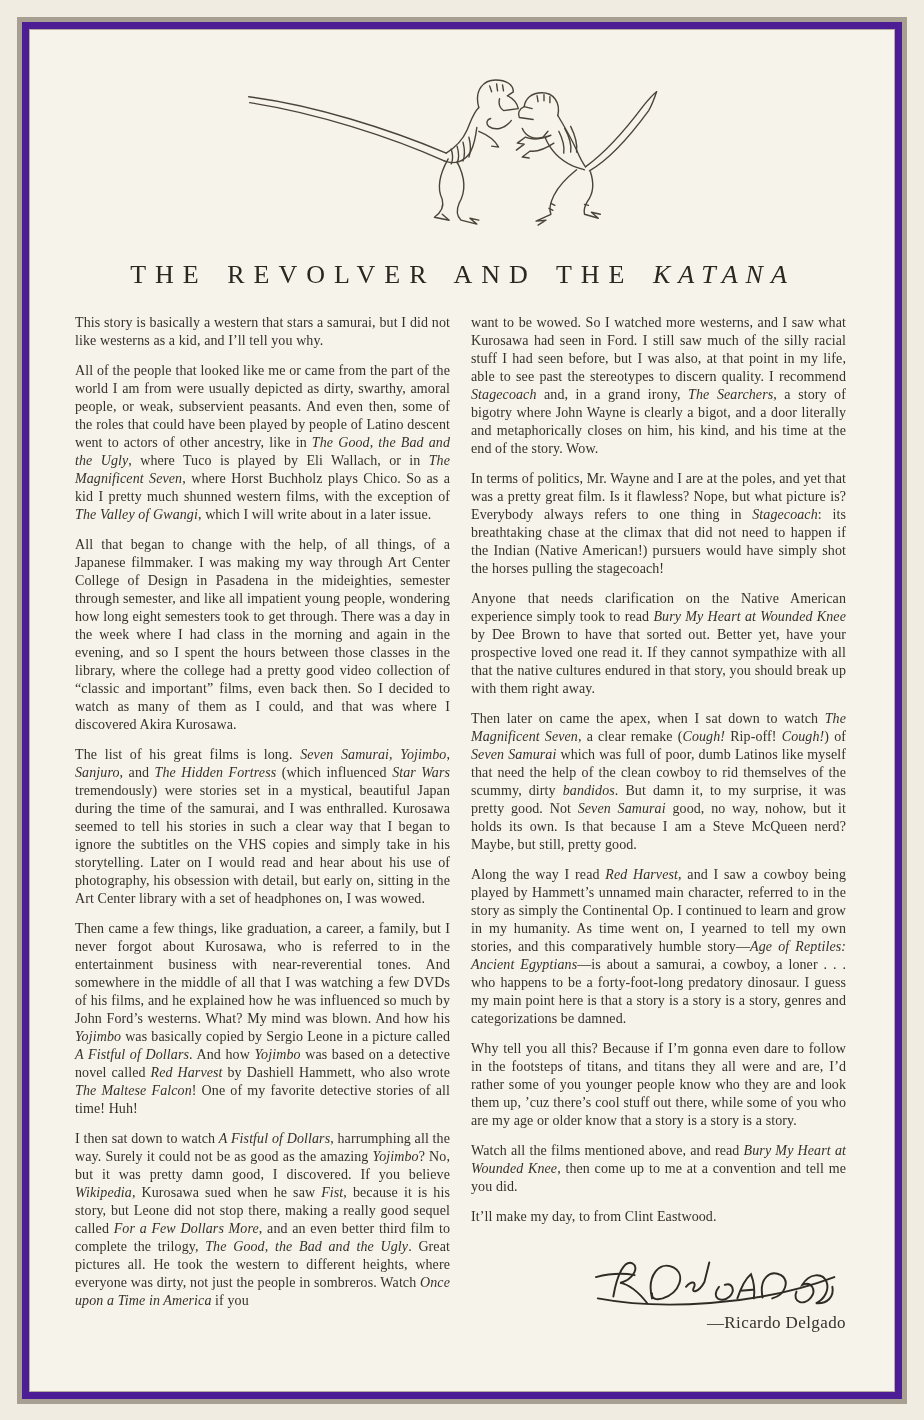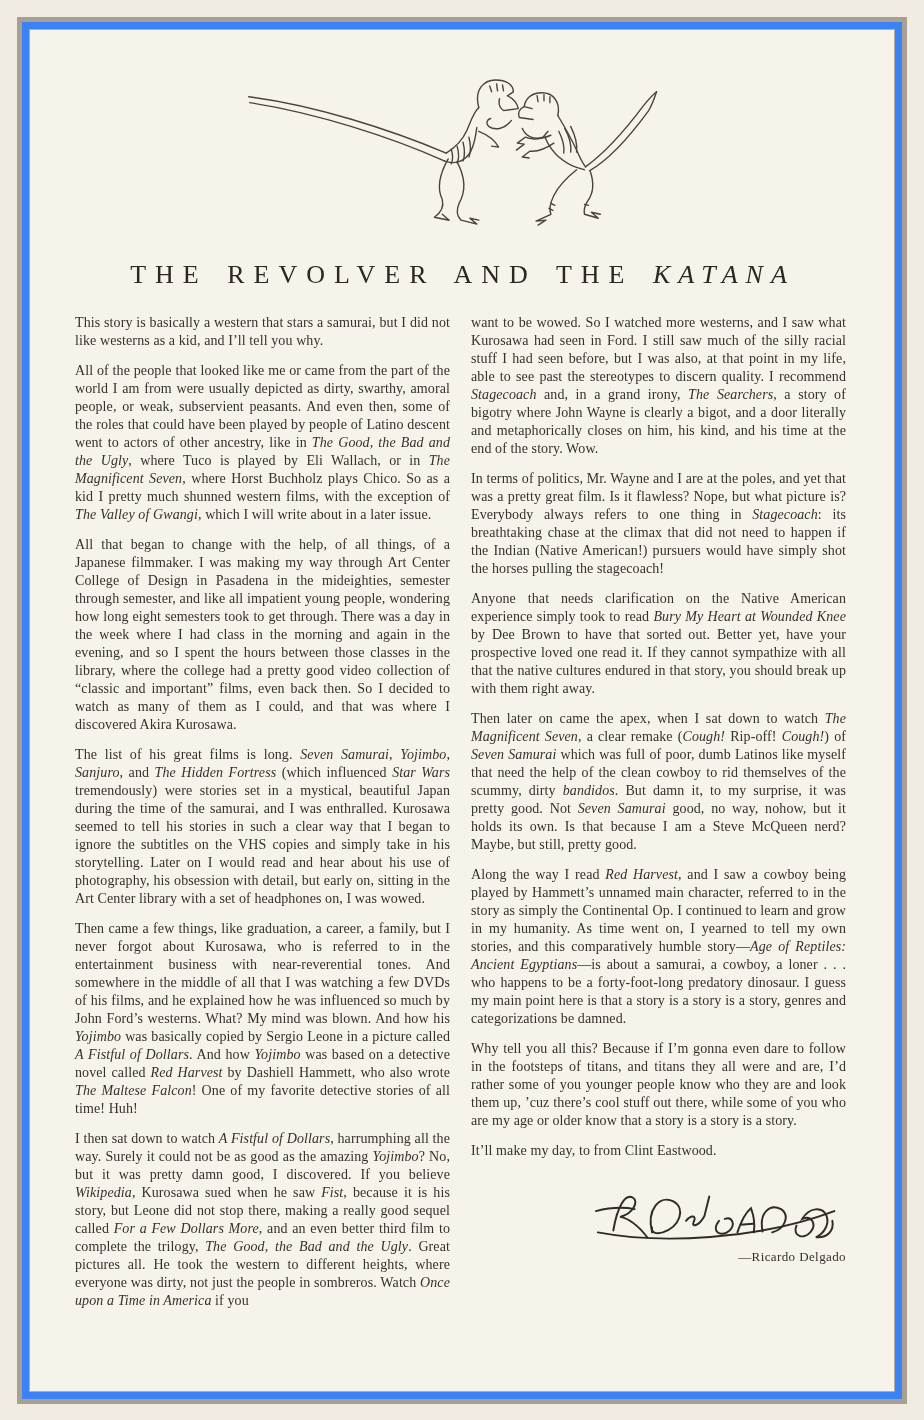--- a/index.html
+++ b/index.html
@@ -5,21 +5,21 @@
   html,body{margin:0;padding:0}
   body{
     width:924px;height:1420px;position:relative;
     background:#f0ece1;
     font-family:"Liberation Serif","DejaVu Serif",serif;
     color:#34302a;
     -webkit-font-smoothing:antialiased;
   }
   .frame{
     position:absolute;top:17px;left:17px;right:17px;bottom:16px;
-    border:5px solid #a7a092;background:#3b82f6;
+    border:5px solid #a7a092;background:#4c1d95;
   }
   .frame-inner{
     position:absolute;top:7px;left:7px;right:7px;bottom:7px;
     border:1px solid #b4ac9d;background:#f6f3ea;overflow:hidden;
   }
   .content{padding:44px 44px 0 45px}
   .illus{text-align:center;height:162px;margin-top:2px}
   .title{
     text-align:center;font-weight:400;font-size:26px;
     letter-spacing:9px;word-spacing:4px;color:#2b2822;
@@ -28,21 +28,21 @@
   .title i{letter-spacing:8px}
   .cols{display:flex;gap:21px;margin-top:24px}
   .col{
     width:375px;text-align:justify;
     font-size:14px;line-height:18px;letter-spacing:0.1px;
     color:#35312b;
   }
   .col p{margin:0 0 12px 0}
   .sig-block{margin-top:22px;display:flex;flex-direction:column;align-items:flex-end}
   .sig-svg{width:252px;height:64px;margin-right:2px}
-  .author{font-size:13px;letter-spacing:0.4px;margin-top:2px;text-align:right}
+  .author{font-size:17px;letter-spacing:0.4px;margin-top:2px;text-align:right}
 </style>
 </head>
 <body>
 
 <div class="frame">
   <div class="frame-inner">
     <div class="content">
 
       <div class="illus">
         <svg viewBox="0 0 440 162" width="436" height="160">
@@ -91,20 +91,21 @@
             <p><span>I then sat down to watch </span><i>A Fistful of Dollars</i><span>, harrumphing all the way. Surely it could not be as good as the amazing </span><i>Yojimbo</i><span>? No, but it was pretty damn good, I discovered. If you believe </span><i>Wikipedia</i><span>, Kurosawa sued when he saw </span><i>Fist</i><span>, because it is his story, but Leone did not stop there, making a really good sequel called </span><i>For a Few Dollars More</i><span>, and an even better third film to complete the trilogy, </span><i>The Good, the Bad and the Ugly</i><span>. Great pictures all. He took the western to different heights, where everyone was dirty, not just the people in sombreros. Watch </span><i>Once upon a Time in America</i><span> if you</span></p>
           </div>
         <div class="col">
           <div>
               <p><span>want to be wowed. So I watched more westerns, and I saw what Kurosawa had seen in Ford. I still saw much of the silly racial stuff I had seen before, but I was also, at that point in my life, able to see past the stereotypes to discern quality. I recommend </span><i>Stagecoach</i><span> and, in a grand irony, </span><i>The Searchers</i><span>, a story of bigotry where John Wayne is clearly a bigot, and a door literally and metaphorically closes on him, his kind, and his time at the end of the story. Wow.</span></p>
               <p><span>In terms of politics, Mr. Wayne and I are at the poles, and yet that was a pretty great film. Is it flawless? Nope, but what picture is? Everybody always refers to one thing in </span><i>Stagecoach</i><span>: its breathtaking chase at the climax that did not need to happen if the Indian (Native American!) pursuers would have simply shot the horses pulling the stagecoach!</span></p>
               <p><span>Anyone that needs clarification on the Native American experience simply took to read </span><i>Bury My Heart at Wounded Knee</i><span> by Dee Brown to have that sorted out. Better yet, have your prospective loved one read it. If they cannot sympathize with all that the native cultures endured in that story, you should break up with them right away.</span></p>
               <p><span>Then later on came the apex, when I sat down to watch </span><i>The Magnificent Seven</i><span>, a clear remake (</span><i>Cough!</i><span> Rip-off! </span><i>Cough!</i><span>) of </span><i>Seven Samurai</i><span> which was full of poor, dumb Latinos like myself that need the help of the clean cowboy to rid themselves of the scummy, dirty </span><i>bandidos</i><span>. But damn it, to my surprise, it was pretty good. Not </span><i>Seven Samurai</i><span> good, no way, nohow, but it holds its own. Is that because I am a Steve McQueen nerd? Maybe, but still, pretty good.</span></p>
               <p><span>Along the way I read </span><i>Red Harvest</i><span>, and I saw a cowboy being played by Hammett’s unnamed main character, referred to in the story as simply the Continental Op. I continued to learn and grow in my humanity. As time went on, I yearned to tell my own stories, and this comparatively humble story—</span><i>Age of Reptiles: Ancient Egyptians</i><span>—is about a samurai, a cowboy, a loner . . . who happens to be a forty-foot-long predatory dinosaur. I guess my main point here is that a story is a story is a story, genres and categorizations be damned.</span></p>
               <p><span>Why tell you all this? Because if I’m gonna even dare to follow in the footsteps of titans, and titans they all were and are, I’d rather some of you younger people know who they are and look them up, ’cuz there’s cool stuff out there, while some of you who are my age or older know that a story is a story is a story.</span></p>
+              <p><span>Watch all the films mentioned above, and read </span><i>Bury My Heart at Wounded Knee</i><span>, then come up to me at a convention and tell me you did.</span></p>
               <p><span>It’ll make my day, to from Clint Eastwood.</span></p>
             </div>
           <div class="sig-block">
             <svg class="sig-svg" viewBox="0 0 260 66">
               <g fill="none" stroke="#2f2b25" stroke-width="2" stroke-linecap="round">
                 <path d="M4,30 C20,26 34,26 44,28"></path>
                 <path d="M22,50 C26,26 34,12 42,16 C49,20 42,33 29,36 C40,38 50,48 57,57"></path>
                 <path d="M62,52 C56,28 70,13 84,20 C97,27 91,46 73,52 C66,54 61,52 62,47"></path>
                 <path d="M97,40 C103,33 108,35 105,41 C102,47 110,46 116,35 L121,15"></path>
                 <path d="M131,40 C122,51 133,58 142,50 C148,44 145,35 137,38"></path>

